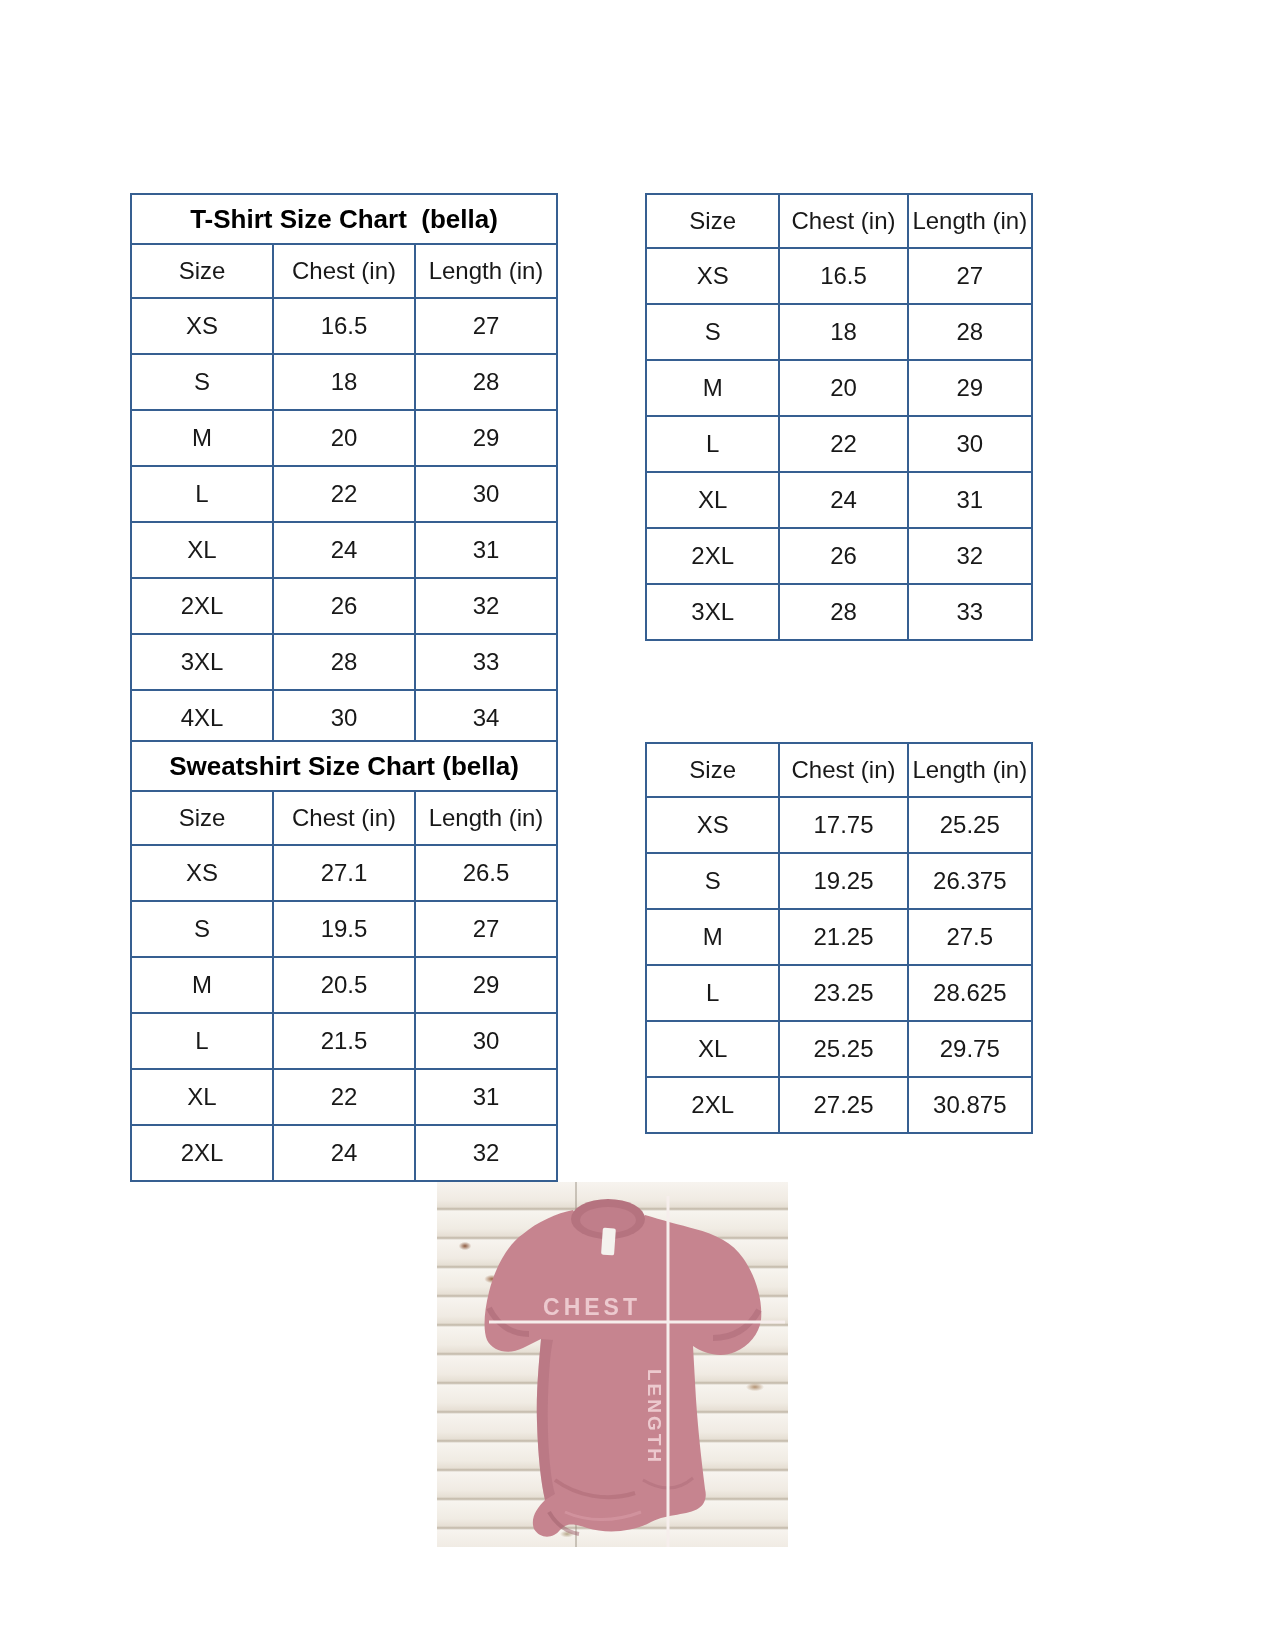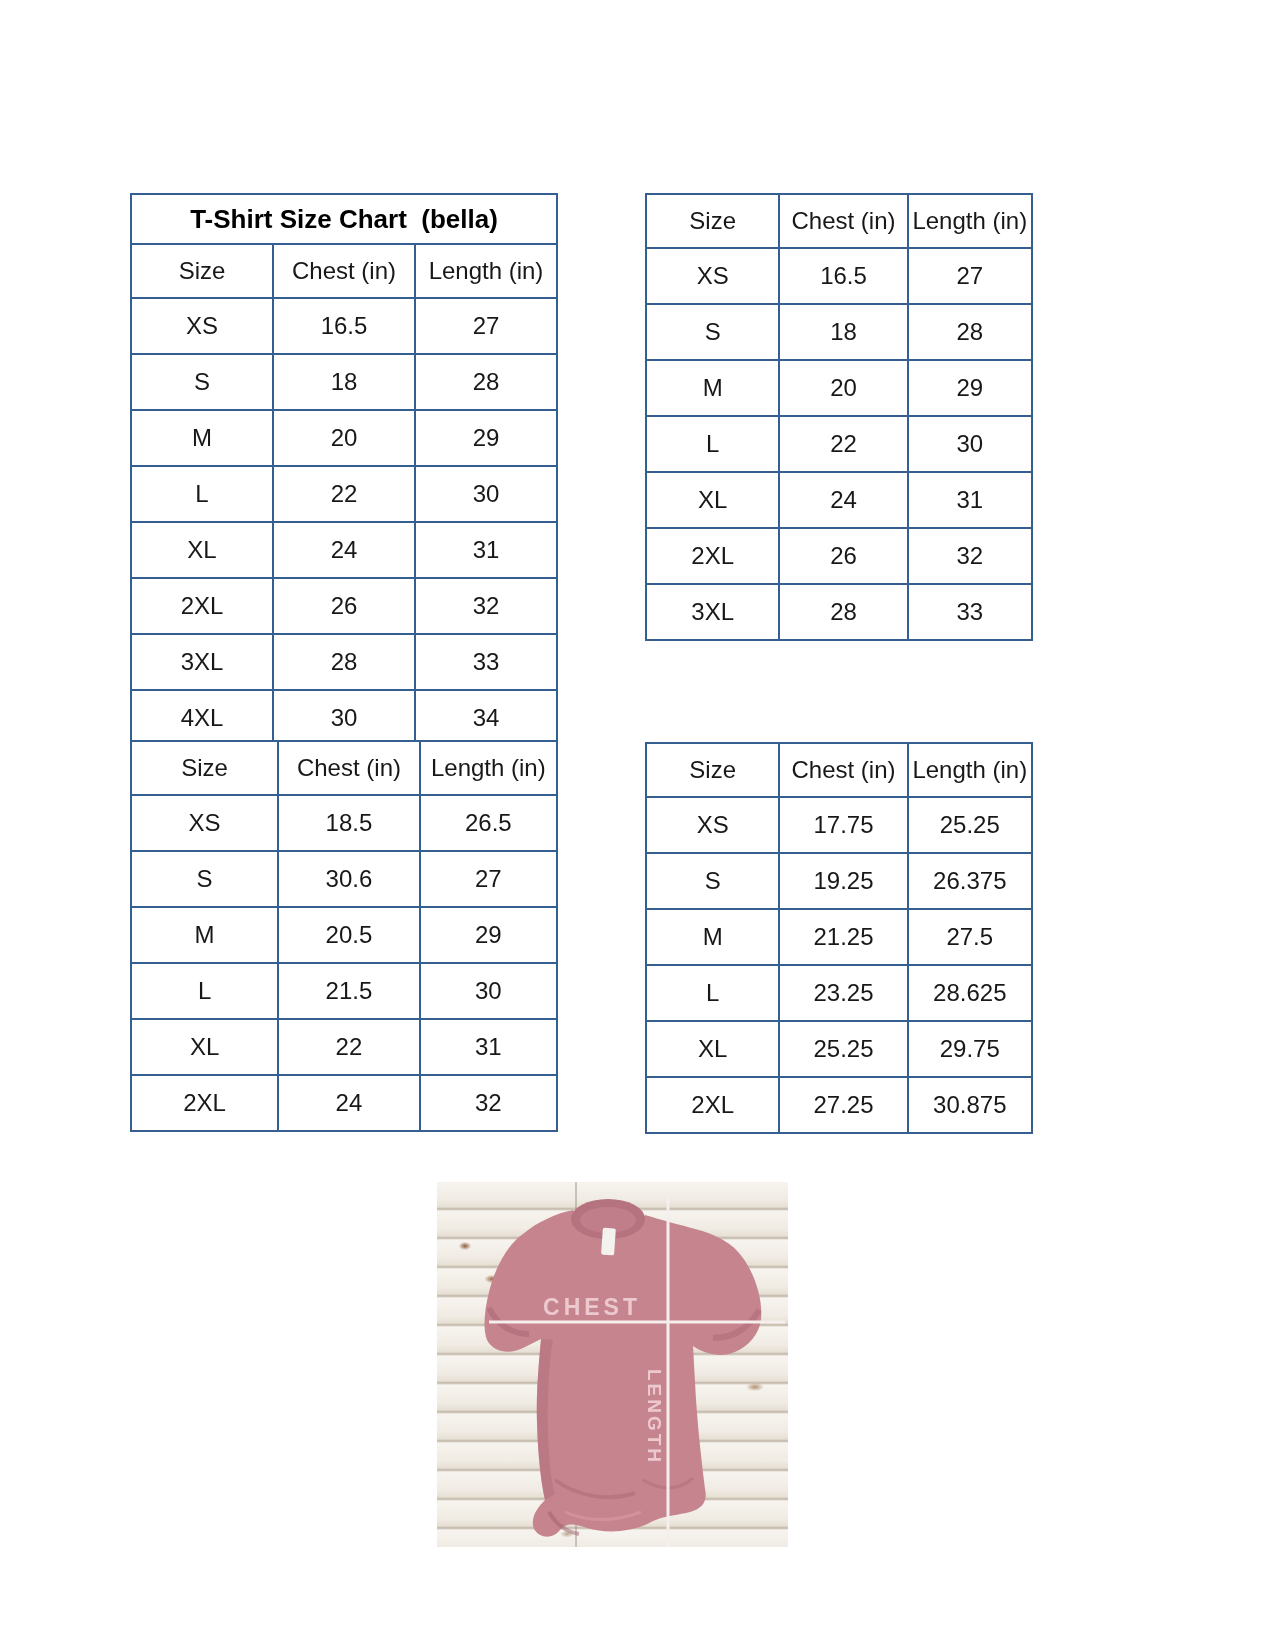--- a/index.html
+++ b/index.html
@@ -137,33 +137,36 @@
             <td>3XL</td>
             <td>28</td>
             <td>33</td>
           </tr>
         </tbody>
       </table>
     </div>
   <div class="size-table" id="table-2">
       <table>
         <tbody>
-          <tr class="header-row">
-            <td>Size</td>
-            <td>Chest (in)</td>
-            <td>Length (in)</td>
-          </tr>
-          <tr>
-            <td>XS</td>
-            <td>18.5</td>
+          <tr class="title-row">
+            <td colspan="3">Sweatshirt Size Chart (bella)</td>
+          </tr>
+          <tr class="header-row">
+            <td>Size</td>
+            <td>Chest (in)</td>
+            <td>Length (in)</td>
+          </tr>
+          <tr>
+            <td>XS</td>
+            <td>27.1</td>
             <td>26.5</td>
           </tr>
           <tr>
             <td>S</td>
-            <td>30.6</td>
+            <td>19.5</td>
             <td>27</td>
           </tr>
           <tr>
             <td>M</td>
             <td>20.5</td>
             <td>29</td>
           </tr>
           <tr>
             <td>L</td>
             <td>21.5</td>

